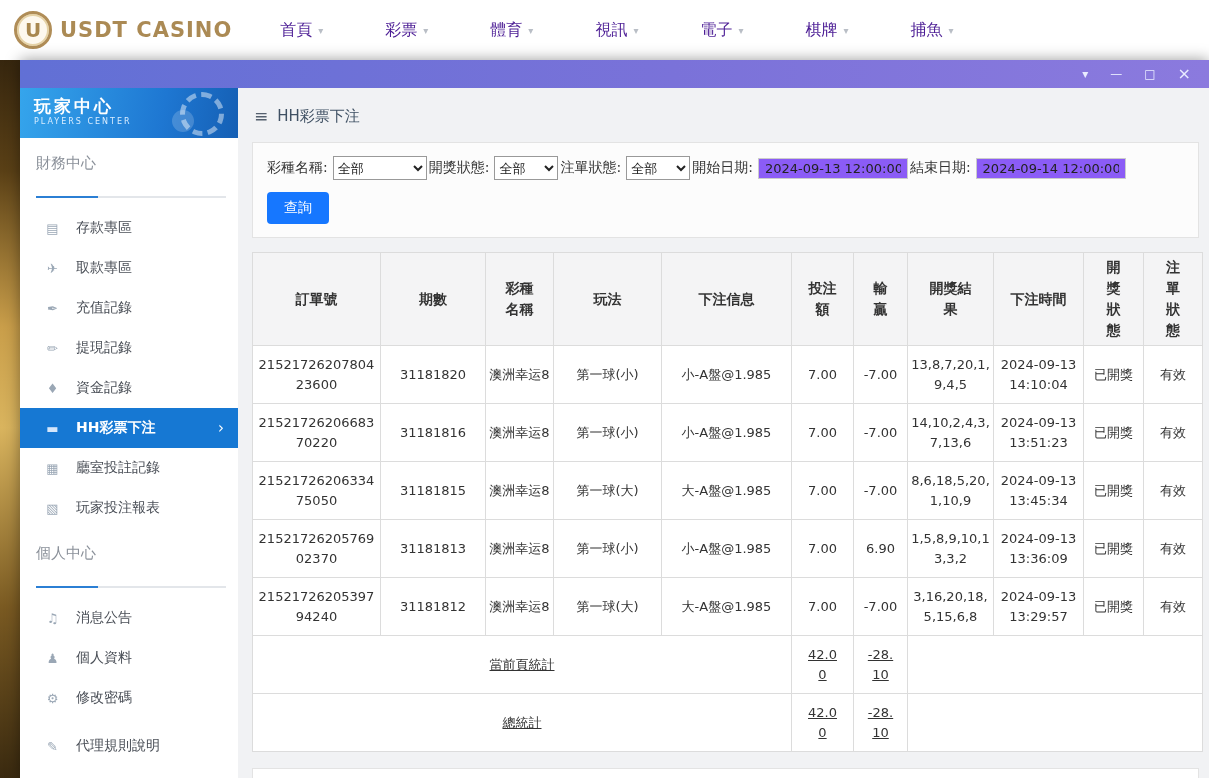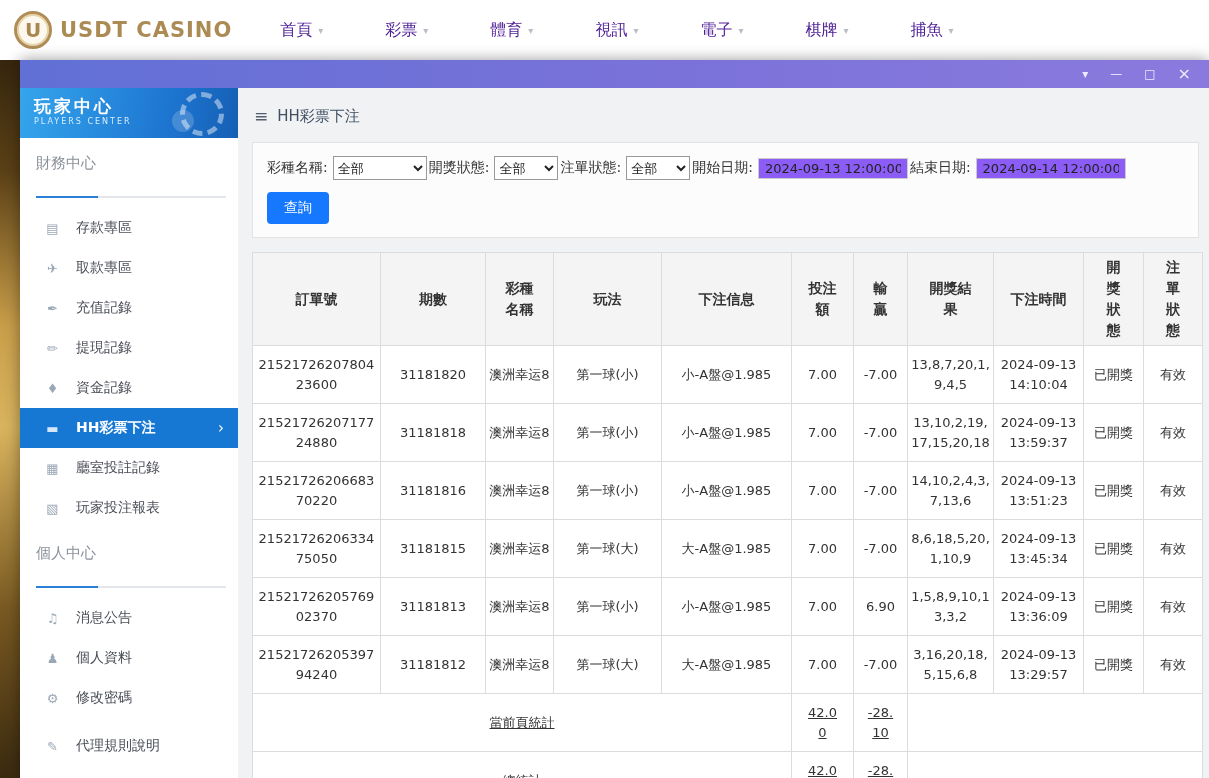--- a/index.html
+++ b/index.html
@@ -325,33 +325,20 @@
             <tr>
               <td>2152172620780423600</td>
               <td>31181820</td>
               <td>澳洲幸运8</td>
               <td>第一球(小)</td>
               <td>小-A盤@1.985</td>
               <td>7.00</td>
               <td>-7.00</td>
               <td>13,8,7,20,1,9,4,5</td>
               <td>2024-09-13 14:10:04</td>
-              <td>已開獎</td>
-              <td>有效</td>
-            </tr>
-            <tr>
-              <td>2152172620717724880</td>
-              <td>31181818</td>
-              <td>澳洲幸运8</td>
-              <td>第一球(小)</td>
-              <td>小-A盤@1.985</td>
-              <td>7.00</td>
-              <td>-7.00</td>
-              <td>13,10,2,19,17,15,20,18</td>
-              <td>2024-09-13 13:59:37</td>
               <td>已開獎</td>
               <td>有效</td>
             </tr>
             <tr>
               <td>2152172620668370220</td>
               <td>31181816</td>
               <td>澳洲幸运8</td>
               <td>第一球(小)</td>
               <td>小-A盤@1.985</td>
               <td>7.00</td>

